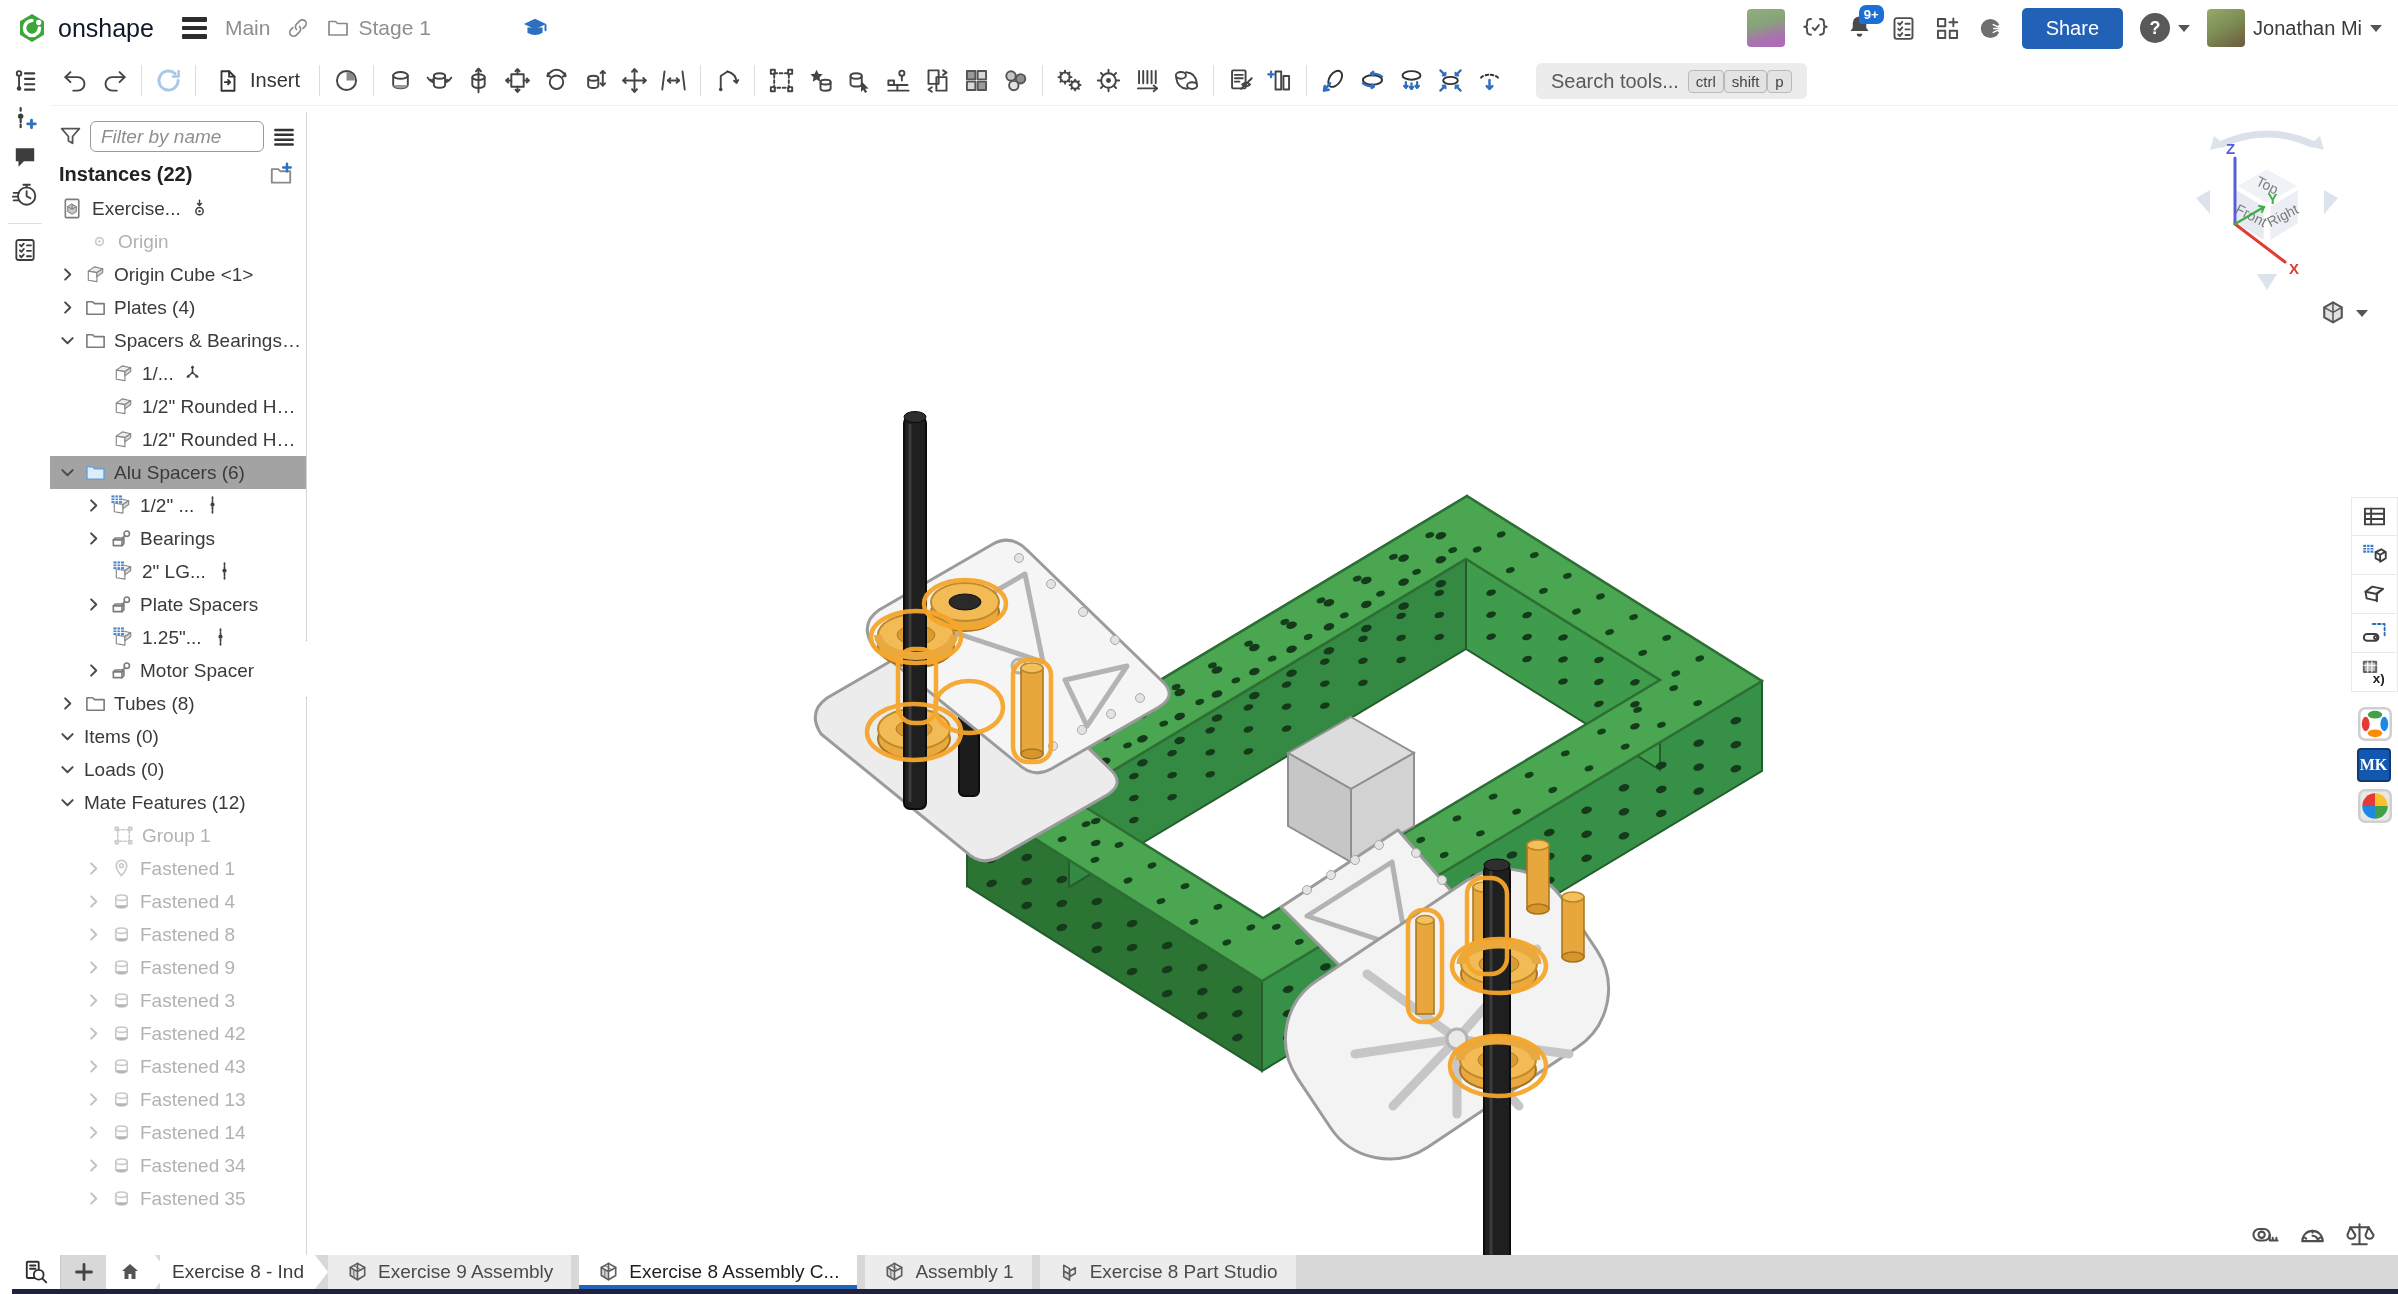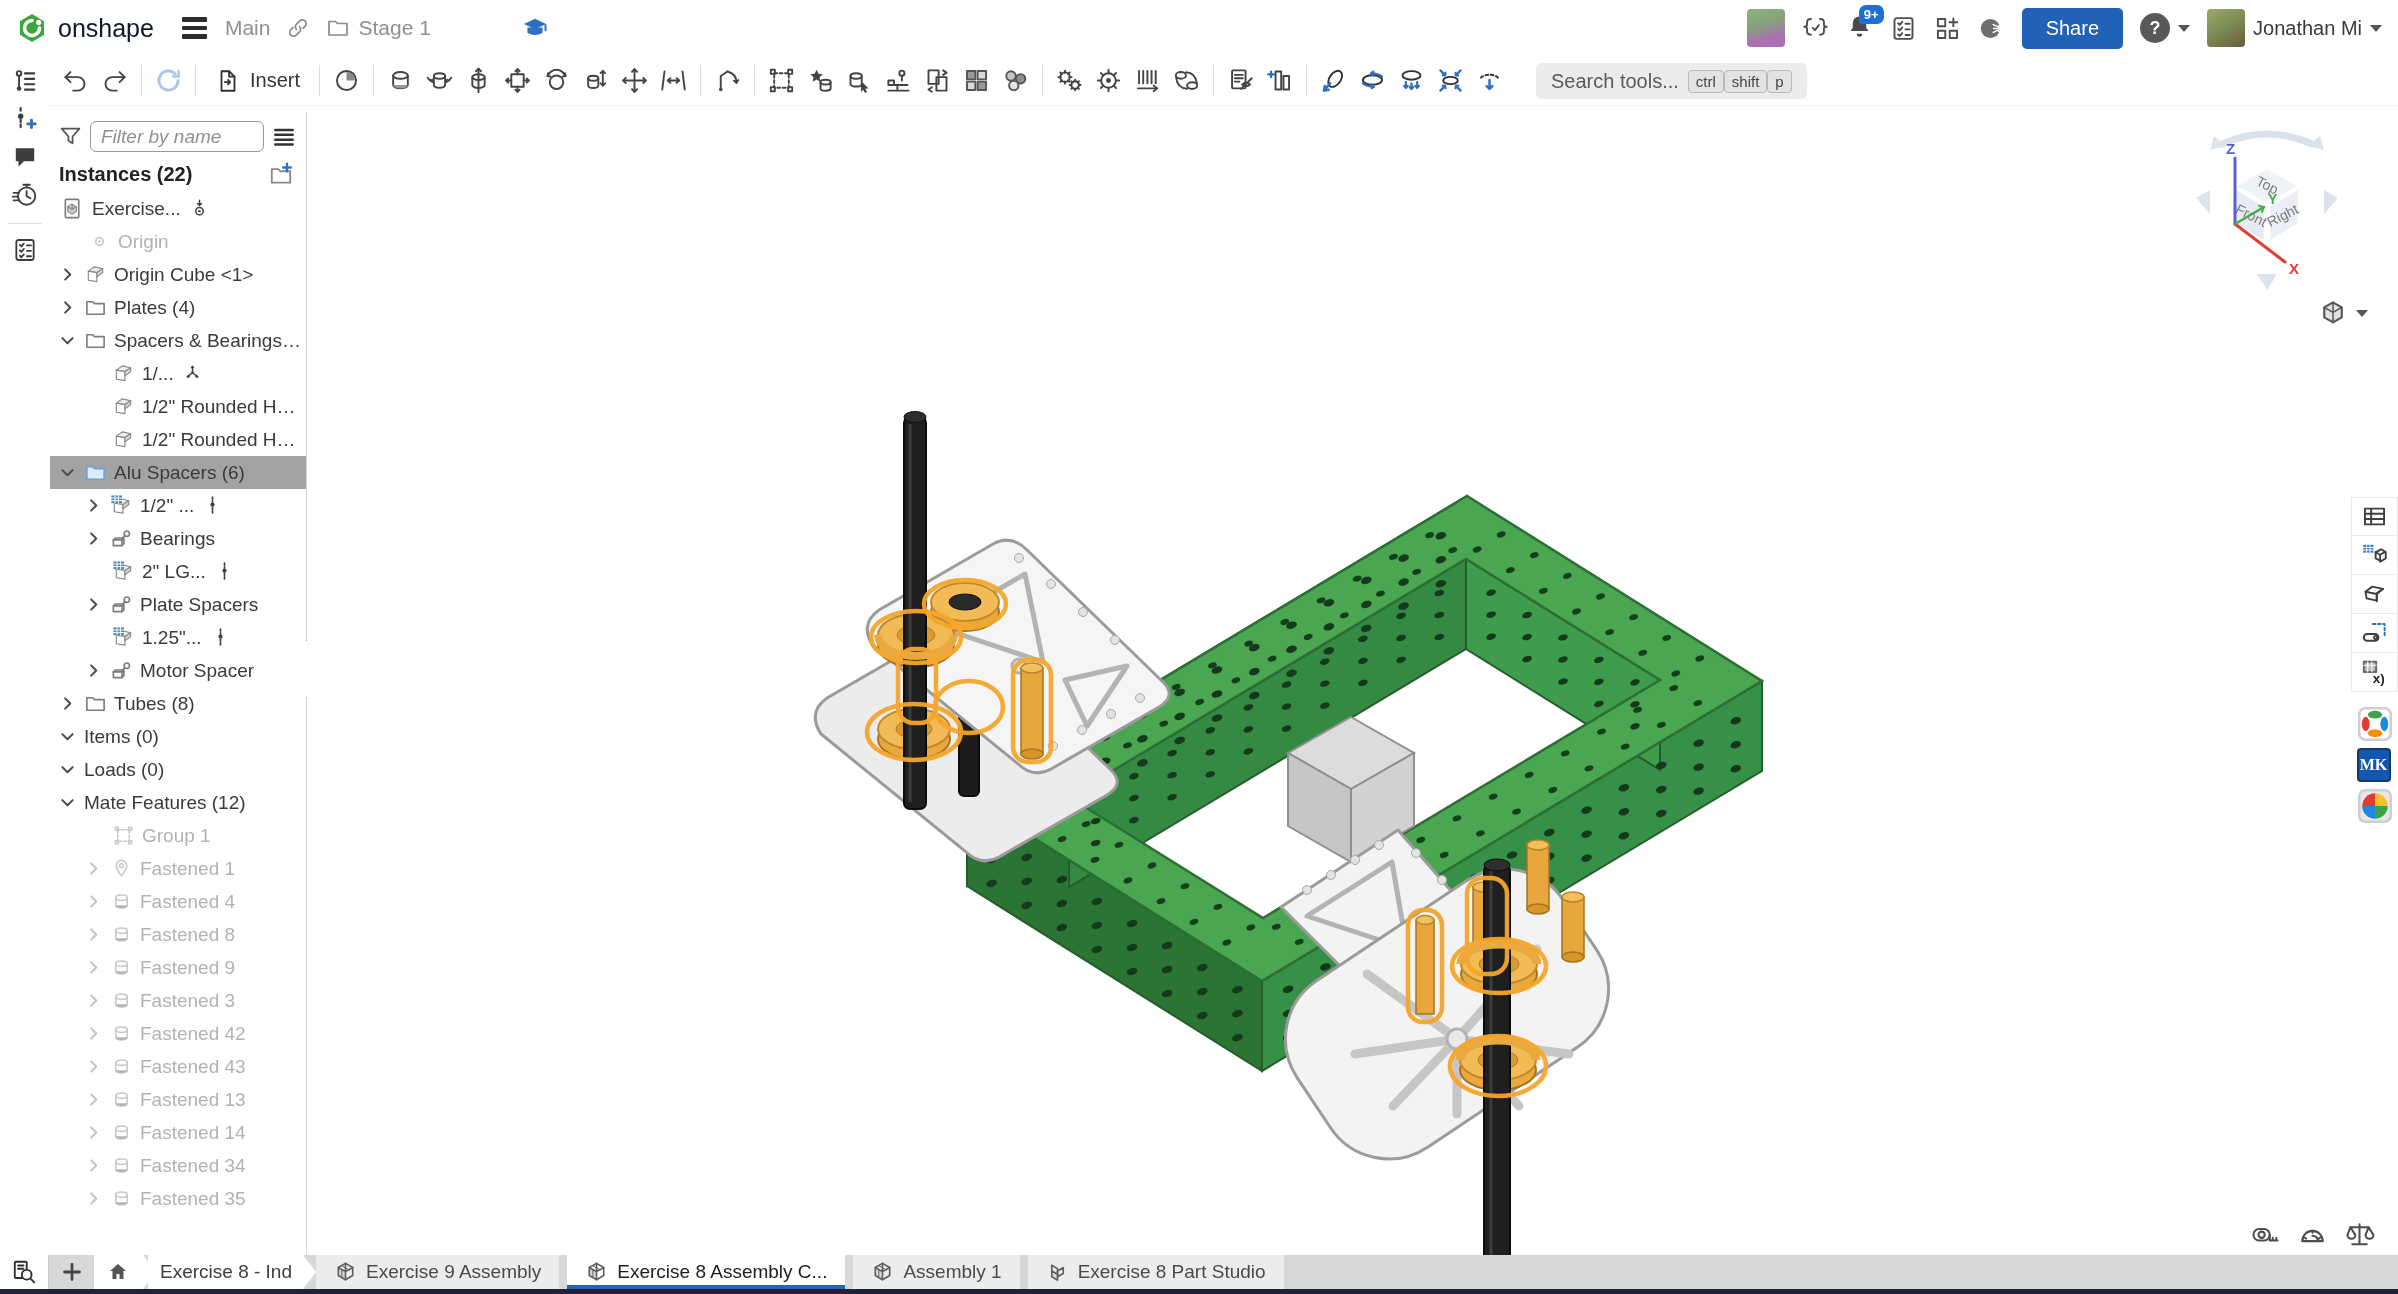--- a/index.html
+++ b/index.html
@@ -83,21 +83,21 @@
   .srbtn{width:47px;height:39px;display:flex;align-items:center;justify-content:center;border:1px solid #e9e9e9;border-top:none;background:#fff;color:#3f3f3f;cursor:pointer}
   .srbtn:first-child{border-top:1px solid #e9e9e9}
   .srbtn .icn{width:27px;height:27px}
   .apps{margin-top:14px;display:flex;flex-direction:column;align-items:center;gap:5px}
   .appbtn{width:36px;height:36px;border:none;background:none;padding:0;cursor:pointer}
   .appbtn .icn{width:36px;height:36px}
   .app-mk{width:34px;height:34px;background:#1257b0;border:2px solid #123a6e;border-radius:4px;color:#fff;font-weight:bold;font-size:16px;display:flex;align-items:center;justify-content:center;font-family:"Liberation Serif",serif}
   .measure{position:absolute;right:24px;bottom:6px;display:flex;gap:18px;color:#4d4d4d}
   .measure .icn{width:29px;height:29px;cursor:pointer}
   
-  .tabbar{position:absolute;bottom:0;left:0;right:0;height:39px}
+  .tabbar{position:absolute;bottom:0;left:12px;right:0;height:39px}
   .tabs-row{height:34px;background:#d8d8d8;display:flex;align-items:stretch}
   .strip{height:5px;background:#21213b}
   .tcorner{width:49px;background:#fff;display:flex;align-items:center;justify-content:center;color:#2d2d2d;border-right:1px solid #c9c9c9;cursor:pointer}
   .tcorner .icn{width:26px;height:26px}
   .tplus{width:45px;display:flex;align-items:center;justify-content:center;color:#444;cursor:pointer}
   .tplus .icn{width:24px;height:24px}
   .crumb{background:#fff;display:flex;align-items:center;gap:8px;padding:0 24px 0 12px;clip-path:polygon(0 0,calc(100% - 13px) 0,100% 50%,calc(100% - 13px) 100%,0 100%);margin-right:-8px;cursor:pointer}
   .crumb .icn{width:24px;height:24px;color:#555}
   .crumb .lbl{font-size:19px;color:#3d3d3d}
   .tab{display:flex;align-items:center;gap:9px;padding:0 18px;background:#ececec;margin-left:8px;font-size:19px;color:#4a4a4a;position:relative;cursor:pointer;white-space:nowrap}

